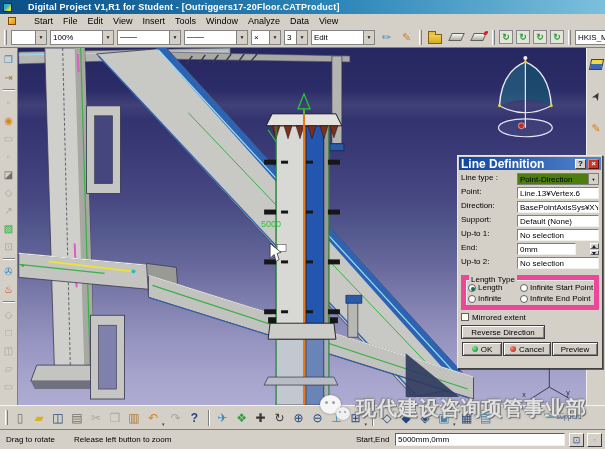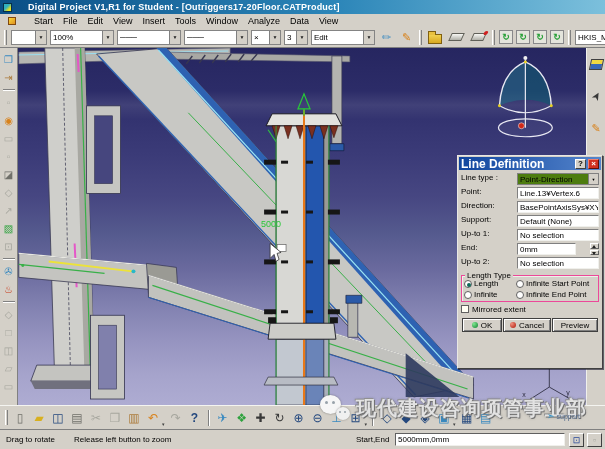--- a/index.html
+++ b/index.html
@@ -74,21 +74,21 @@
 .drow{display:flex;align-items:flex-start;height:13px;gap:14px}
 .dlbl{width:42px;flex:none;font-size:8px;white-space:nowrap}
 .dinput{flex:1;height:12px;background:#fff;border:1px solid;border-color:#808080 #f0f0ec #f0f0ec #808080;font-size:8px;padding:0 2px;white-space:nowrap;overflow:hidden;display:flex;align-items:center}
 .dcombo{flex:1;height:12px;background:#4d7c0f;border:1px solid #808080;display:flex;align-items:center}
 .dcombo .cval{flex:1;font-size:8px;padding:0 2px;white-space:nowrap;overflow:hidden}
 .dcombo .cbtn{width:10px;height:10px;background:#d4d0c8;border-left:1px solid #808080;font-size:4px;display:flex;align-items:center;justify-content:center;flex:none}
 .spin{width:9px;height:12px;flex:none;display:flex;flex-direction:column;gap:1px}
 .spin i{flex:1;background:#d4d0c8;border:1px solid;border-color:#fff #606060 #606060 #fff;position:relative}
 .spin i.up::after{content:"";position:absolute;left:1px;top:1px;border:2px solid transparent;border-bottom:3px solid #202020;border-top:none}
 .spin i.dn::after{content:"";position:absolute;left:1px;top:1px;border:2px solid transparent;border-top:3px solid #202020;border-bottom:none}
-.group{position:relative;border:1px solid #ec4899;box-shadow:inset 1px 1px 0 #f0f0ea;margin-top:4px;padding:3px 2px 2px;display:flex;flex-direction:column;gap:2px}
+.group{position:relative;border:5px solid #ec4899;box-shadow:inset 1px 1px 0 #f0f0ea;margin-top:4px;padding:3px 2px 2px;display:flex;flex-direction:column;gap:2px}
 .group-lbl{position:absolute;top:-5px;left:3px;background:#d4d0c8;padding:0 2px;font-size:8px}
 .rrow{display:flex;align-items:center}
 .radio{display:flex;align-items:center;gap:2px;font-size:8px;white-space:nowrap}
 .radio.c1{width:52px;flex:none}
 .rb{width:8px;height:8px;border-radius:50%;background:#fff;border:1px solid #606060;position:relative;flex:none}
 .sel .rb::after{content:"";position:absolute;left:2px;top:2px;width:4px;height:4px;border-radius:50%;background:#106858}
 .chkrow{display:flex;align-items:center;gap:3px;height:12px}
 .cb{width:8px;height:8px;background:#fffff4;border:1px solid #606060;flex:none}
 .btn{background:#d4d0c8;border:1px solid #404040;box-shadow:inset 1px 1px 0 #fff,inset -1px -1px 0 #808080;font-size:8px;font-family:inherit;height:14px;display:flex;align-items:center;justify-content:center;gap:3px}
 .rev{width:84px;margin-top:1px}
@@ -435,20 +435,21 @@
               <span>Infinite End Point</span>
             </span>
         </div>
       </div>
 
       <div class="chkrow">
         <i class="cb"></i>
         <span>Mirrored extent</span>
       </div>
 
+      <button class="btn rev">Reverse Direction</button>
 
       <div class="btnrow">
         <button class="btn okb">
             <i class="dot g"></i>
             <span>OK</span>
           </button>
         <button class="btn cnb">
             <i class="dot r"></i>
             <span>Cancel</span>
           </button>

